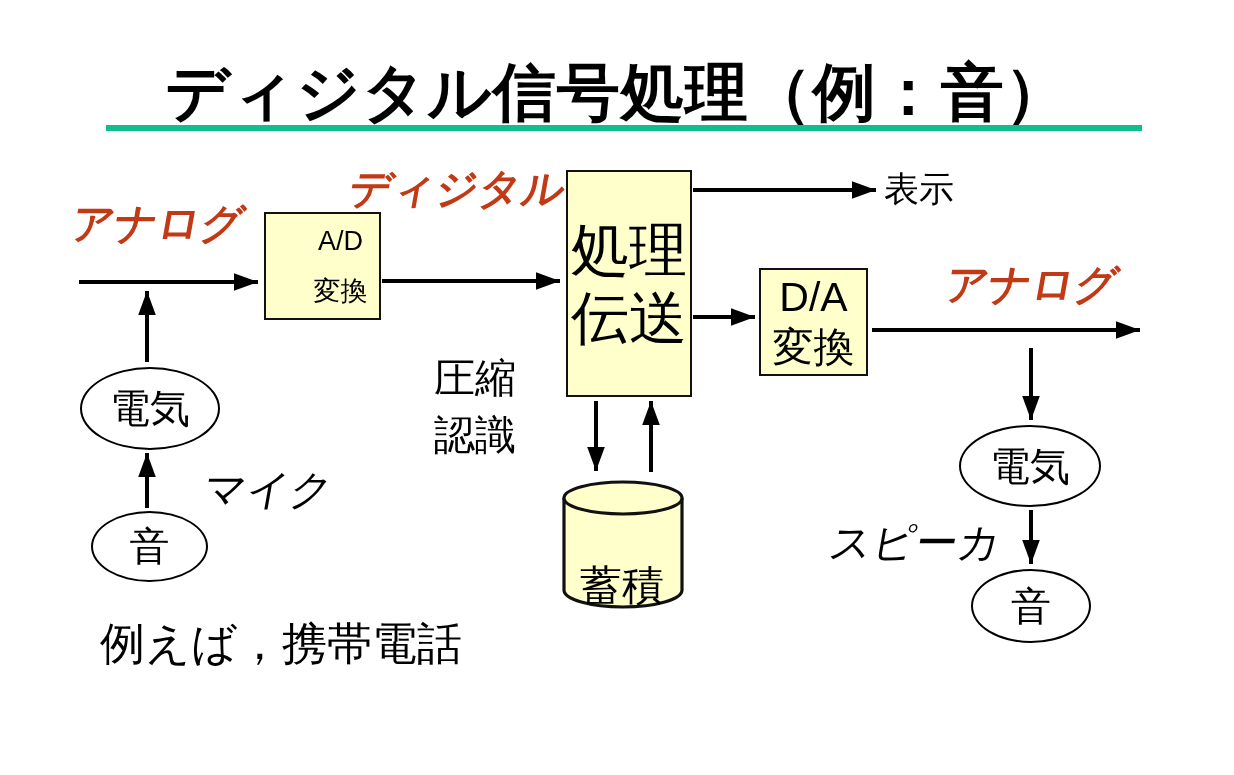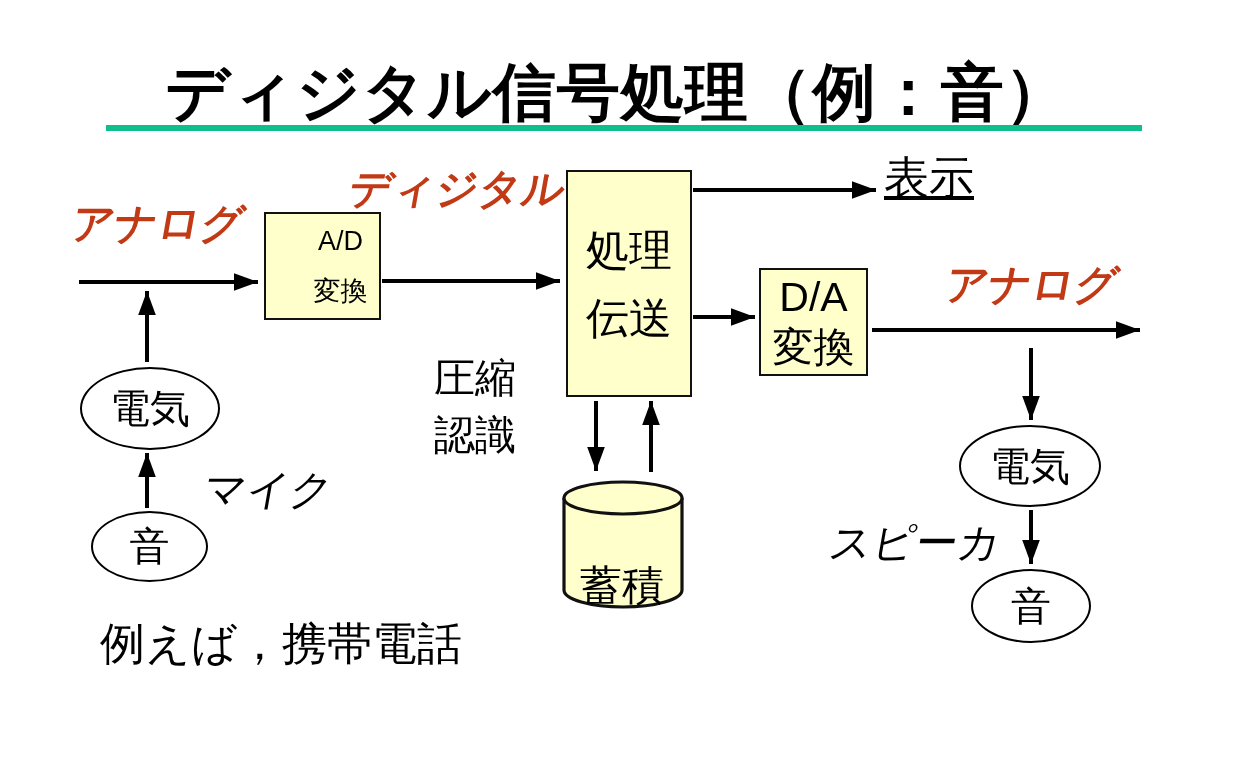--- a/index.html
+++ b/index.html
@@ -21,37 +21,37 @@
 
   .red-label {
     position:absolute; color:#C13A15; font-size:42px; font-weight:600;
     transform:skewX(-10deg); white-space:nowrap;
   }
   .lbl-analog-in  { left:72px;  top:196px; }
   .lbl-digital    { left:350px; top:161px; }
   .lbl-analog-out { left:946px; top:257px; }
 
   .black-label { position:absolute; white-space:nowrap; }
-  .lbl-display { left:884px; top:148px; font-size:45px;text-decoration:underline; }
+  .lbl-display { left:884px; top:166px; font-size:35px; }
   .lbl-mic     { left:204px; top:462px; font-size:42px; transform:skewX(-10deg); }
   .lbl-speaker { left:830px; top:515px; font-size:42px; transform:skewX(-10deg); }
   .lbl-example { left:100px; top:614px; font-size:45px; }
 
   .proc-functions {
     position:absolute; left:368px; top:350px; width:214px;
     text-align:center; font-size:41px; line-height:57px;
   }
 
   .box {
     position:absolute; background:#FFFFCC; border:2.5px solid #111;
     display:flex; flex-direction:column; align-items:center; justify-content:center;
     text-align:center; box-sizing:border-box;
   }
   .box-ad      { left:264px; top:212px; width:117px; height:108px; font-size:27px; line-height:50px;padding-left:36px; }
-  .box-process { left:566px; top:170px; width:126px; height:227px; font-size:43px; line-height:68px; }
+  .box-process { left:566px; top:170px; width:126px; height:227px; font-size:58px; line-height:68px; }
   .box-da      { left:759px; top:268px; width:109px; height:108px; font-size:41px; line-height:50px; }
 
   .ellipse {
     position:absolute; border:2.2px solid #000; border-radius:50%;
     display:flex; align-items:center; justify-content:center;
     font-size:40px; background:#ffffff; box-sizing:border-box;
   }
   .el-electric-in  { left:80px;  top:367px; width:140px; height:83px; }
   .el-sound-in     { left:91px;  top:511px; width:117px; height:71px; }
   .el-electric-out { left:959px; top:425px; width:142px; height:82px; }

